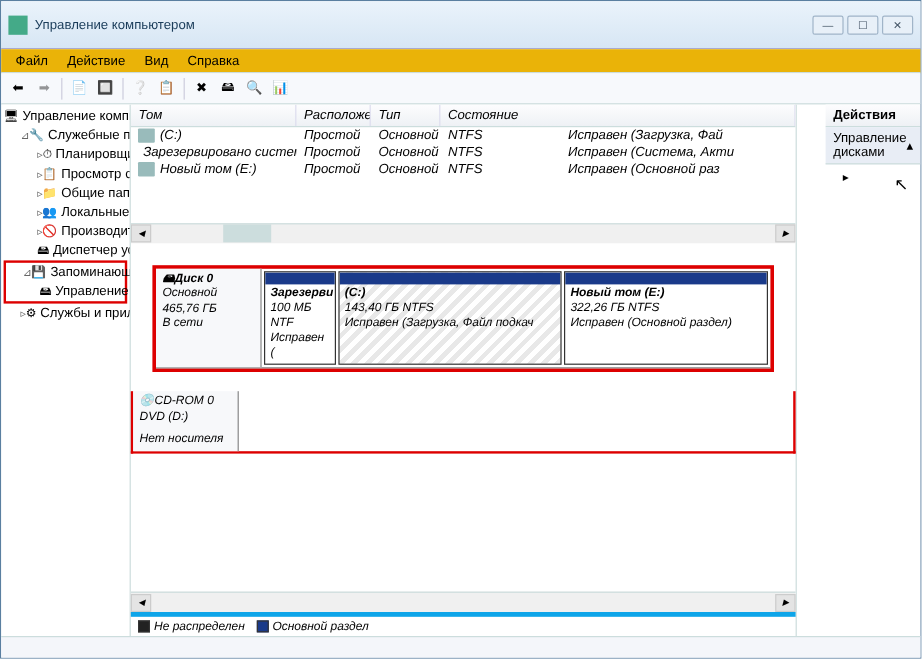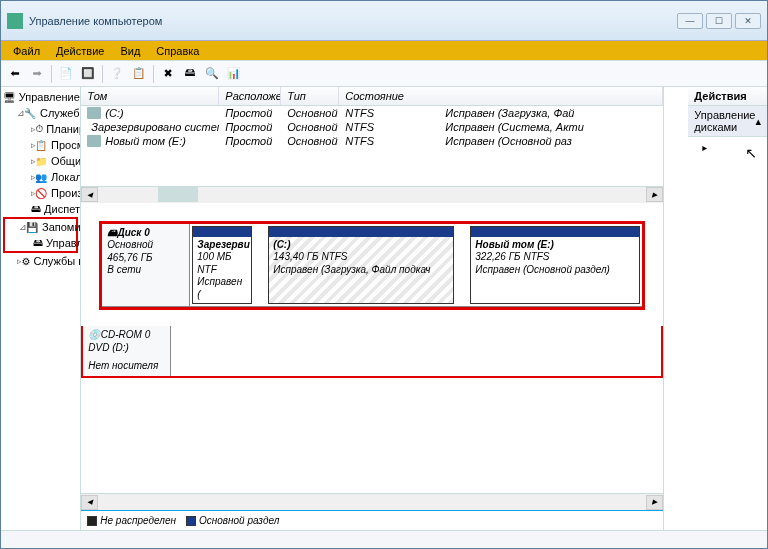--- a/index.html
+++ b/index.html
@@ -36,30 +36,30 @@
 .vrow { display: flex; cursor: default; }
 .vcell { padding: 1px 6px; white-space: nowrap; overflow: hidden; display: flex; align-items: center; }
 .dicon { width: 14px; height: 12px; background: #9bb; margin-right: 4px; border-radius: 1px; }
 .hscroll { height: 17px; background: #f0f0f0; border-top: 1px solid #cdd; display: flex; align-items: center; }
 .hscroll .arrow { width: 17px; height: 15px; background: #e4e4e4; border: 1px solid #ccc; display: flex; align-items: center; justify-content: center; font-size: 7px; }
 .hscroll .thumb { width: 40px; height: 15px; background: #cdd; margin-left: 60px; }
 .diskmap { border-top: 3px solid #d00; border-left: 3px solid #d00; border-right: 3px solid #d00; border-bottom: 3px solid #d00; margin: 18px; }
 .diskrow { display: flex; border-bottom: 1px solid #888; }
 .diskinfo { width: 88px; padding: 3px 5px; background: #f7f8fa; border-right: 1px solid #888; font-size: 10px; line-height: 1.25; }
 .diskinfo .dname { font-weight: bold; }
-.partitions { flex: 1; display: flex; padding: 2px; gap: 16px; justify-content: center; }
+.partitions { flex: 1; display: flex; padding: 2px; gap: 2px; justify-content: center; }
 .part { border: 1px solid #333; padding: 0; min-width: 50px; font-size: 10px; line-height: 1.25; overflow: hidden; }
 .partbar { height: 10px; background: #1a3a8a; }
 .partbody { padding: 2px 4px; }
 .part.sel { background: repeating-linear-gradient(135deg, #fff, #fff 4px, #e8e8e8 4px, #e8e8e8 8px); }
 .part .pname { font-weight: bold; }
 .diskrow2 { display: flex; border-top: 0; }
 .diskinfo2 { width: 88px; padding: 3px 5px; background: #f7f8fa; border-right: 1px solid #888; font-size: 10px; line-height: 1.25; }
 .emptyarea { flex: 1; }
-.legend { height: 20px; border-top: 1px solid #0ea5e9; display: flex; align-items: center; padding: 0 6px; gap: 10px; font-size: 10px; }
+.legend { height: 20px; border-top: 4px solid #0ea5e9; display: flex; align-items: center; padding: 0 6px; gap: 10px; font-size: 10px; }
 .lsw { width: 10px; height: 10px; border: 1px solid #333; display: inline-block; margin-right: 3px; vertical-align: middle; }
 .lsw.una { background: #222; }
 .lsw.pri { background: #1a3a8a; }
 .actions { width: 123px; background: #fff; display: flex; flex-direction: column; margin-left: 24px; }
 .ahead { background: linear-gradient(#fdfdfe, #eef1f5); padding: 3px 6px; font-weight: bold; border-bottom: 1px solid #cdd; }
 .aitem { background: #e8edf5; padding: 3px 6px; border-bottom: 1px solid #cdd; display: flex; justify-content: space-between; align-items: center; cursor: default; }
 .aitem2 { padding: 5px 6px 5px 14px; display: flex; justify-content: space-between; align-items: center; font-size: 10px; cursor: default; position: relative; }
 .cursor-img { position: absolute; font-size: 14px; right: 10px; top: 8px; }
 .statusbar { height: 18px; border-top: 1px solid #cdd; background: #f4f6fa; }
 .red-cdrom { border: 2px solid #d00; border-top: 0; margin-top: -2px; }

